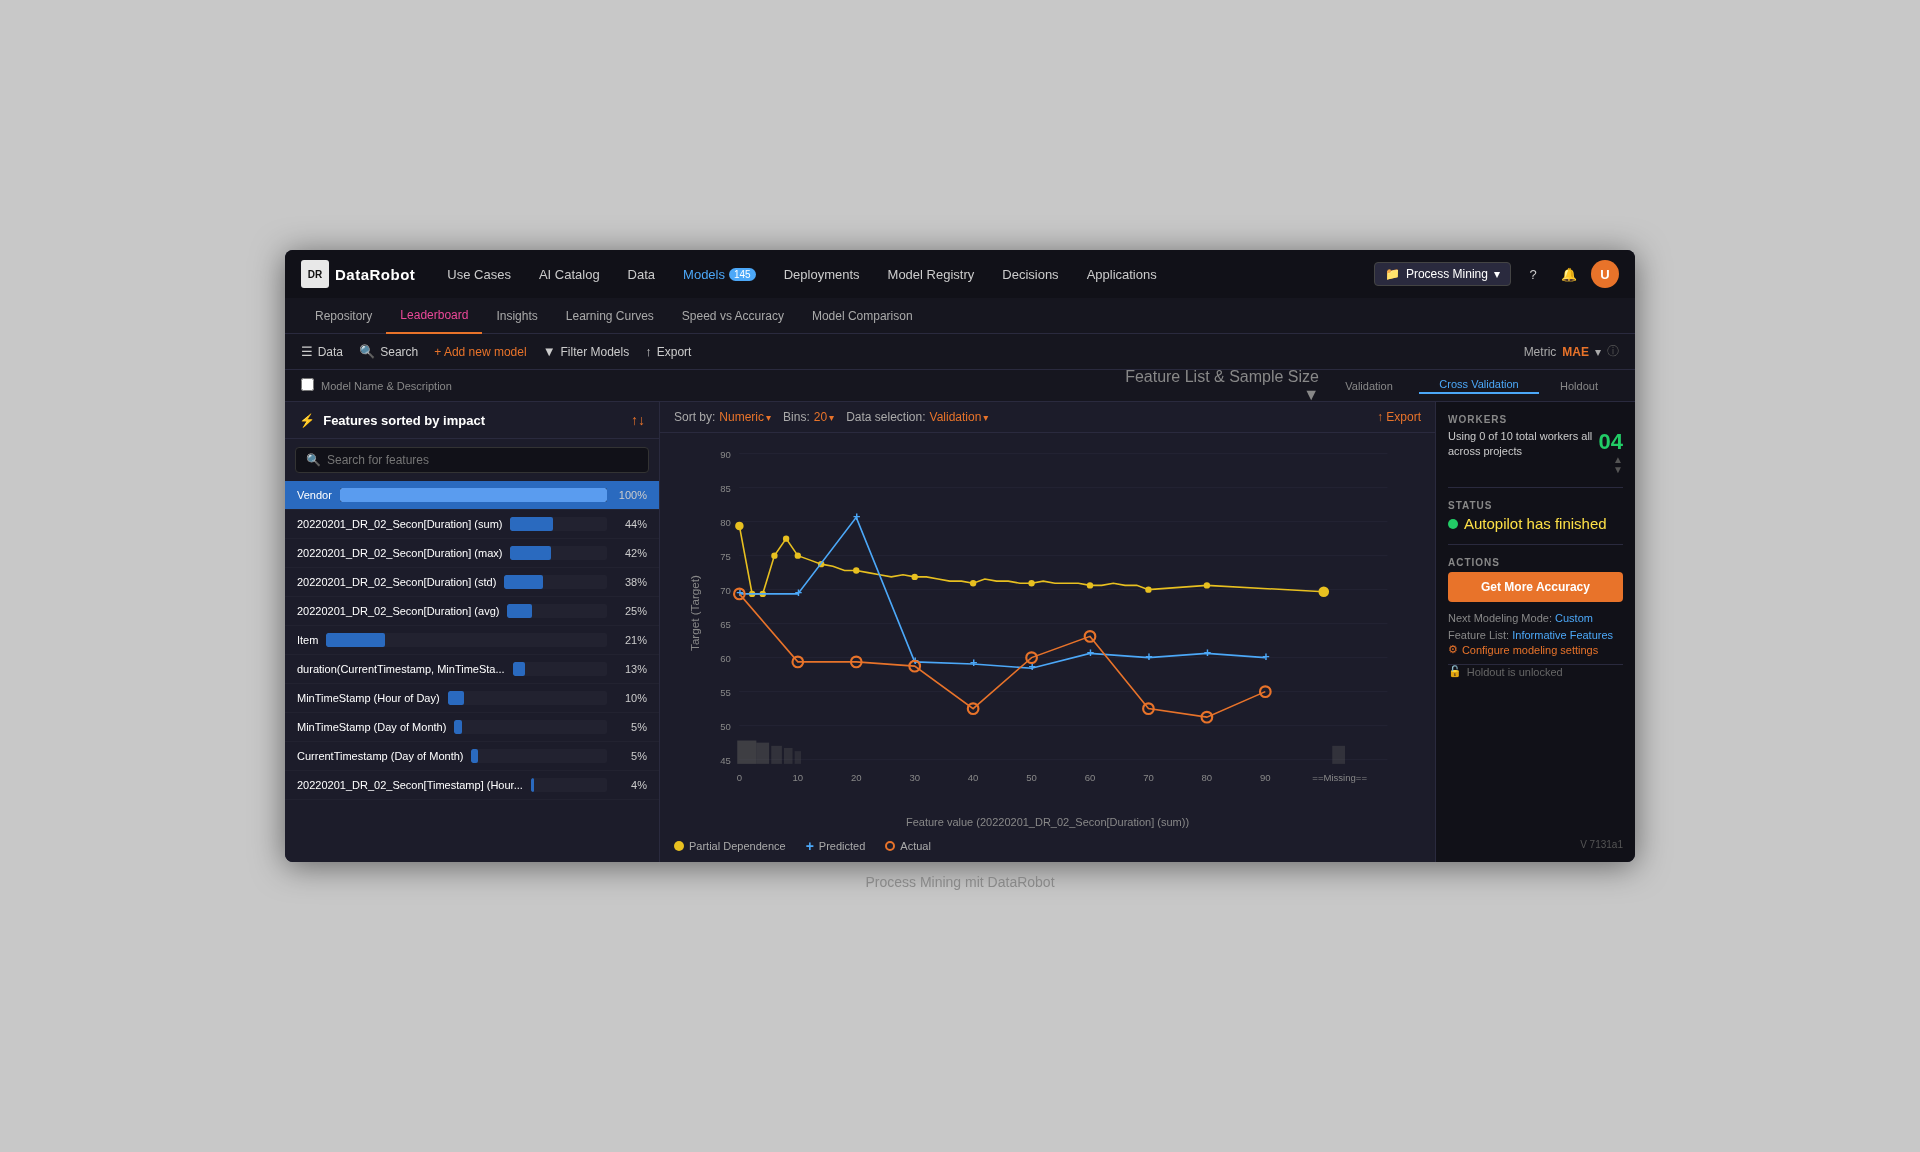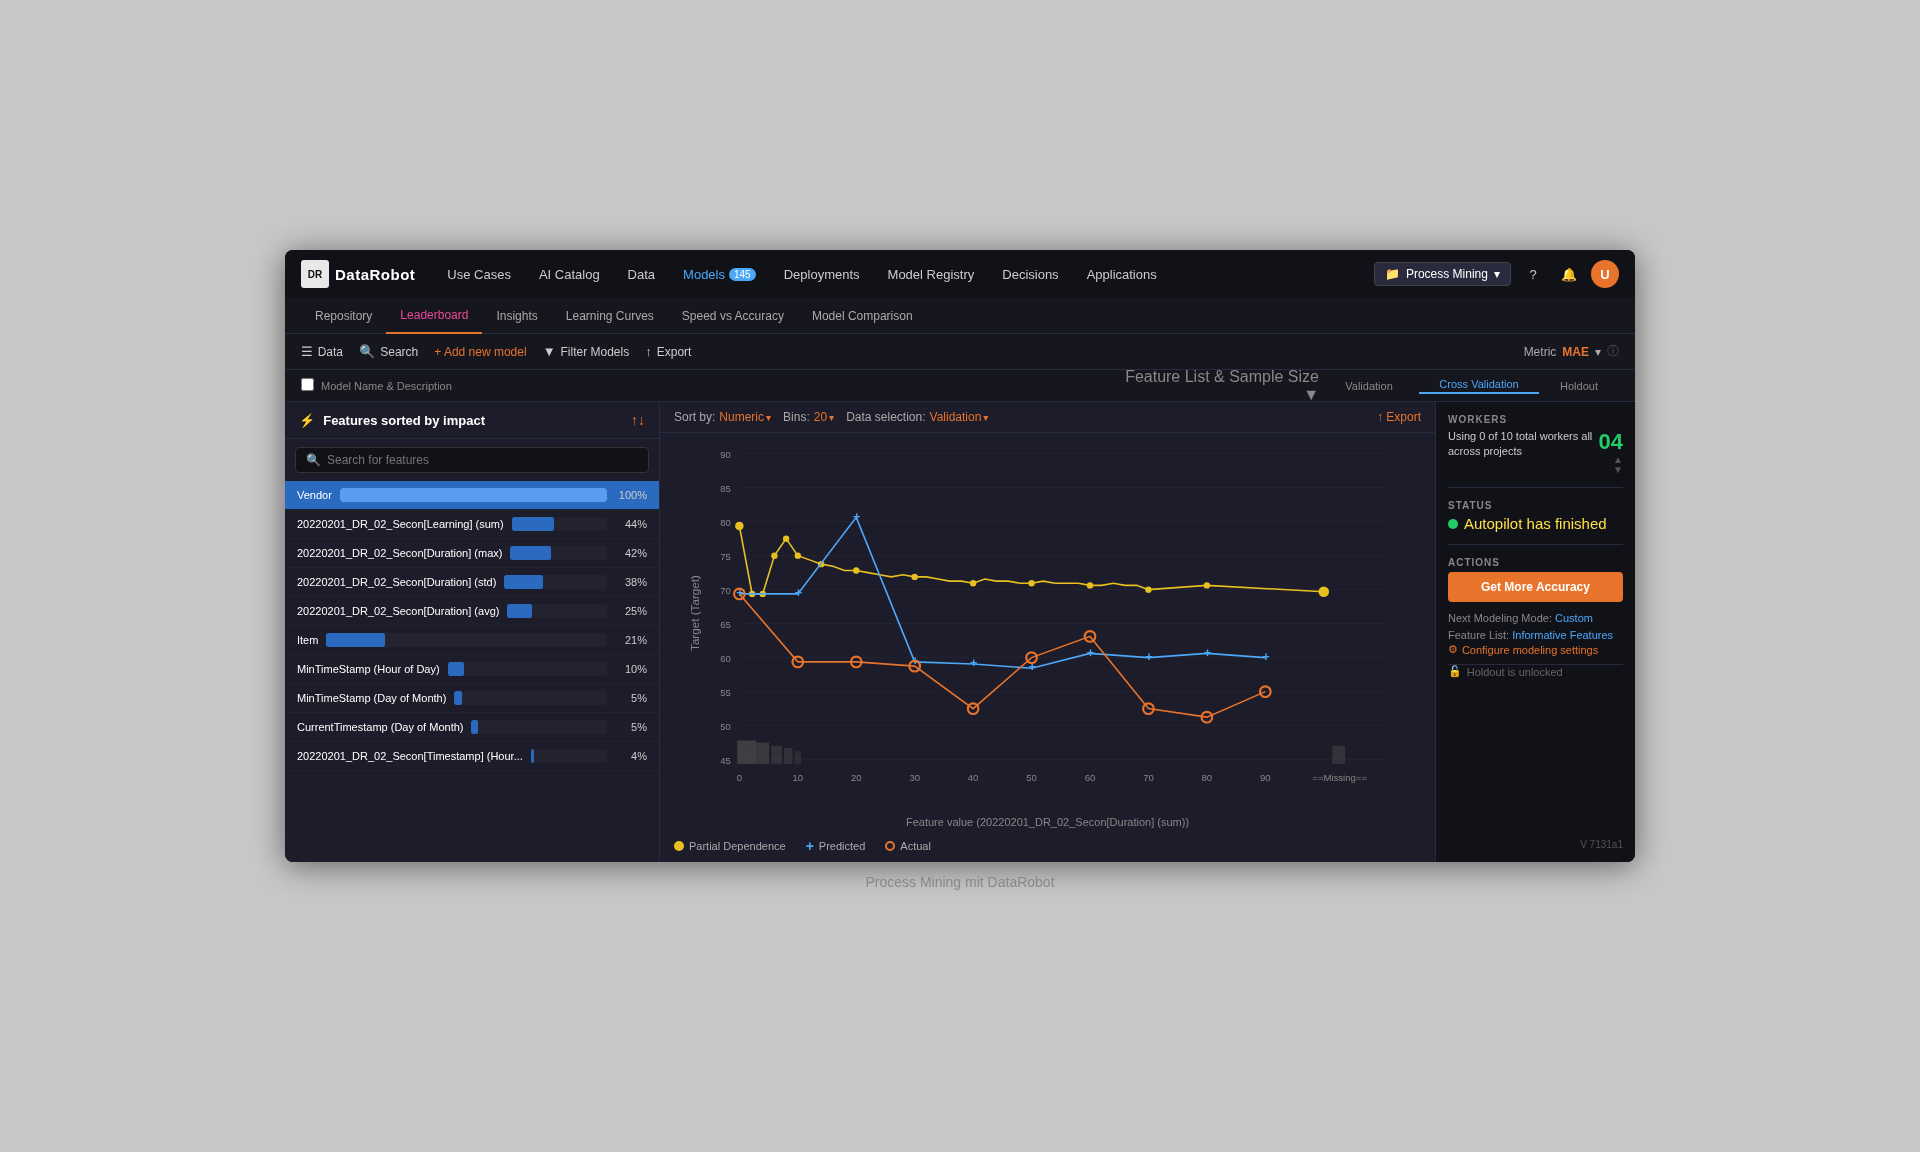--- a/index.html
+++ b/index.html
@@ -453,21 +453,21 @@
       <div class="feature-bar-container">
         <span class="feature-name">Vendor</span>
         <div class="feature-bar-track">
           <div class="feature-bar-fill" style="width:100%"></div>
         </div>
         <span class="feature-pct">100%</span>
       </div>
     </div>
           <div class="feature-item">
       <div class="feature-bar-container">
-        <span class="feature-name">20220201_DR_02_Secon[Learning] (sum)</span>
+        <span class="feature-name">20220201_DR_02_Secon[Duration] (sum)</span>
         <div class="feature-bar-track">
           <div class="feature-bar-fill" style="width:44%"></div>
         </div>
         <span class="feature-pct">44%</span>
       </div>
     </div>
           <div class="feature-item">
       <div class="feature-bar-container">
         <span class="feature-name">20220201_DR_02_Secon[Duration] (max)</span>
         <div class="feature-bar-track">
@@ -494,20 +494,29 @@
         <span class="feature-pct">25%</span>
       </div>
     </div>
           <div class="feature-item">
       <div class="feature-bar-container">
         <span class="feature-name">Item</span>
         <div class="feature-bar-track">
           <div class="feature-bar-fill" style="width:21%"></div>
         </div>
         <span class="feature-pct">21%</span>
+      </div>
+    </div>
+          <div class="feature-item">
+      <div class="feature-bar-container">
+        <span class="feature-name">duration(CurrentTimestamp, MinTimeSta...</span>
+        <div class="feature-bar-track">
+          <div class="feature-bar-fill" style="width:13%"></div>
+        </div>
+        <span class="feature-pct">13%</span>
       </div>
     </div>
           <div class="feature-item">
       <div class="feature-bar-container">
         <span class="feature-name">MinTimeStamp (Hour of Day)</span>
         <div class="feature-bar-track">
           <div class="feature-bar-fill" style="width:10%"></div>
         </div>
         <span class="feature-pct">10%</span>
       </div>

